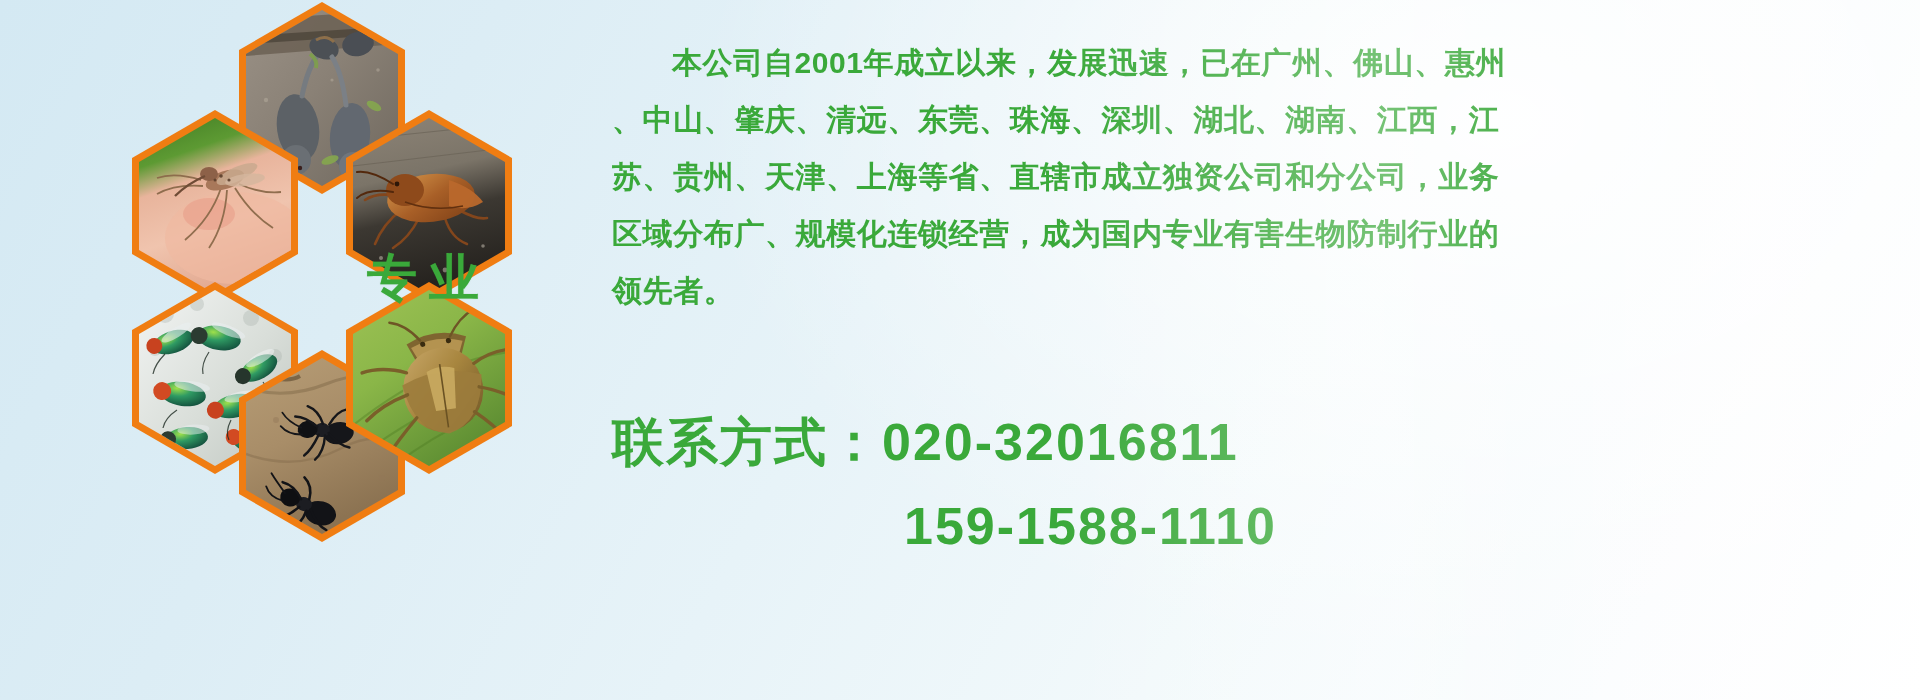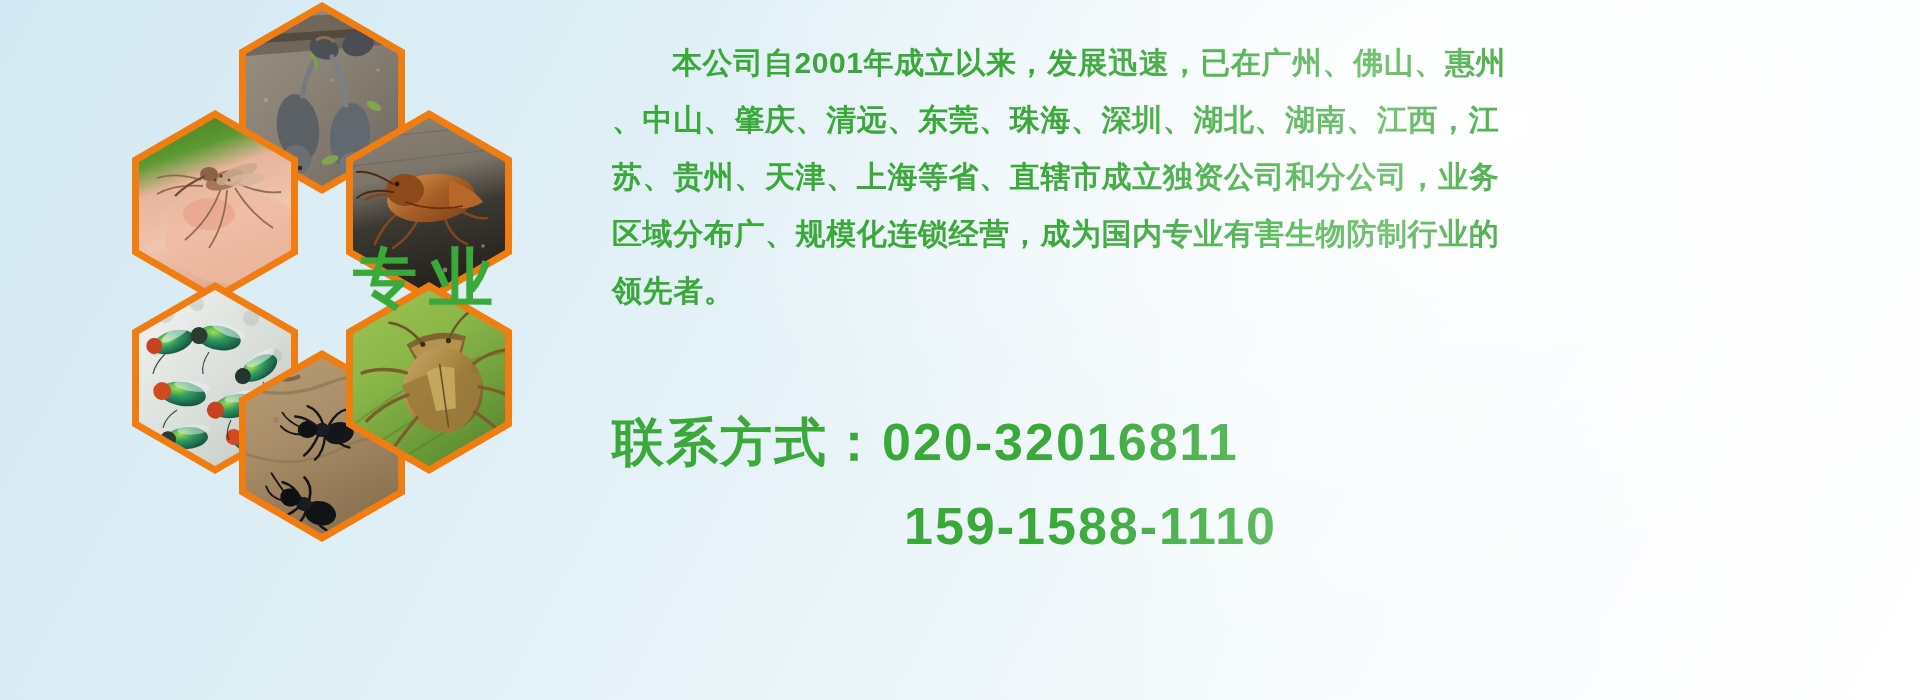--- a/index.html
+++ b/index.html
@@ -37,21 +37,21 @@
     overflow:hidden;position:relative;
   }
   .hex svg{display:block;width:100%;height:100%;}
   .hex-center{background:transparent;}
   #hex-label{
     position:absolute;left:251px;top:186px;width:172px;height:200px;
     display:flex;flex-direction:column;align-items:center;justify-content:center;
     gap:18px;z-index:6;
   }
   #hex-label span{
-    color:#3aa93a;font-size:64px;font-weight:bold;letter-spacing:12px;
+    color:#3aa93a;font-size:50px;font-weight:bold;letter-spacing:12px;
     text-indent:12px;line-height:1;white-space:nowrap;
     text-shadow:0 0 1px rgba(58,169,58,.5);
   }
 
   
   #copy{
     position:absolute;left:612px;top:34px;width:1288px;
     color:#3aa93a;font-size:30px;line-height:57px;font-weight:bold;
     letter-spacing:.6px;text-align:justify;text-justify:inter-ideograph;
   }

